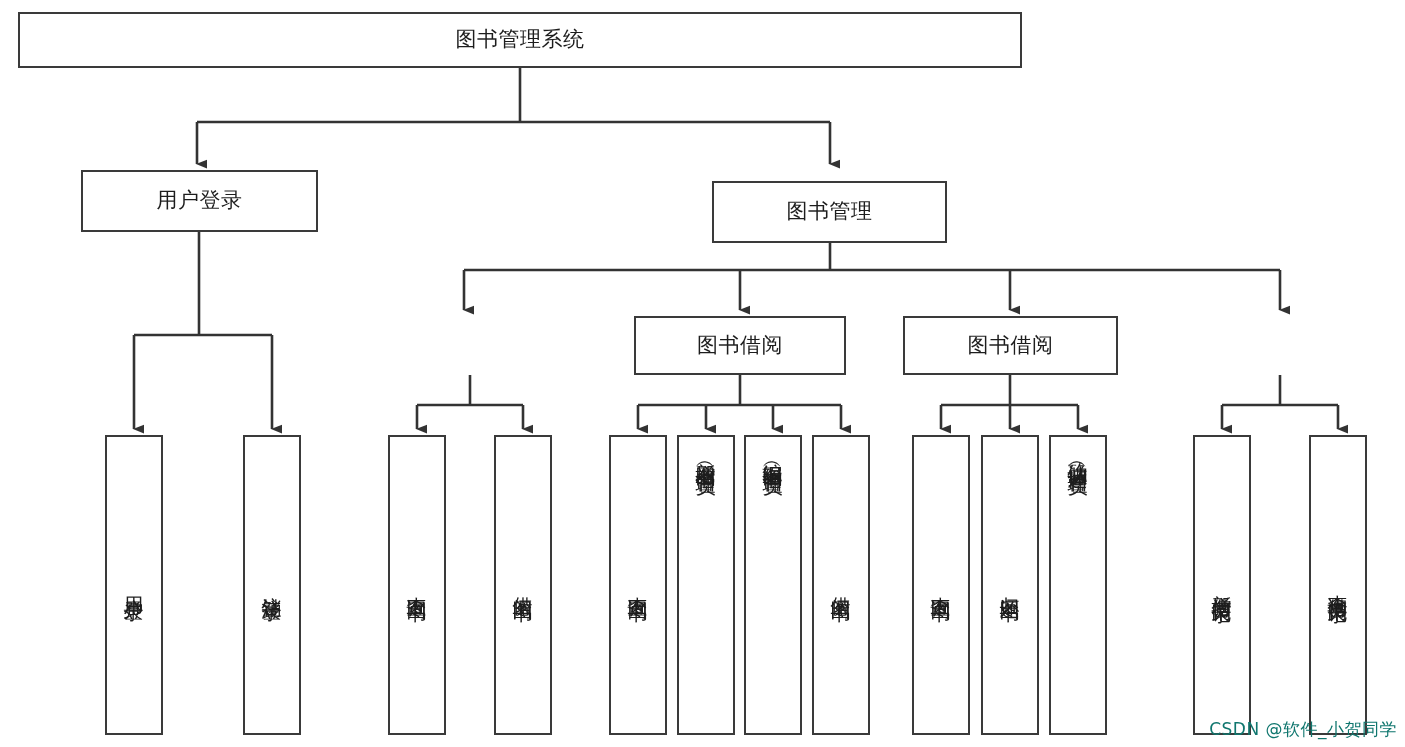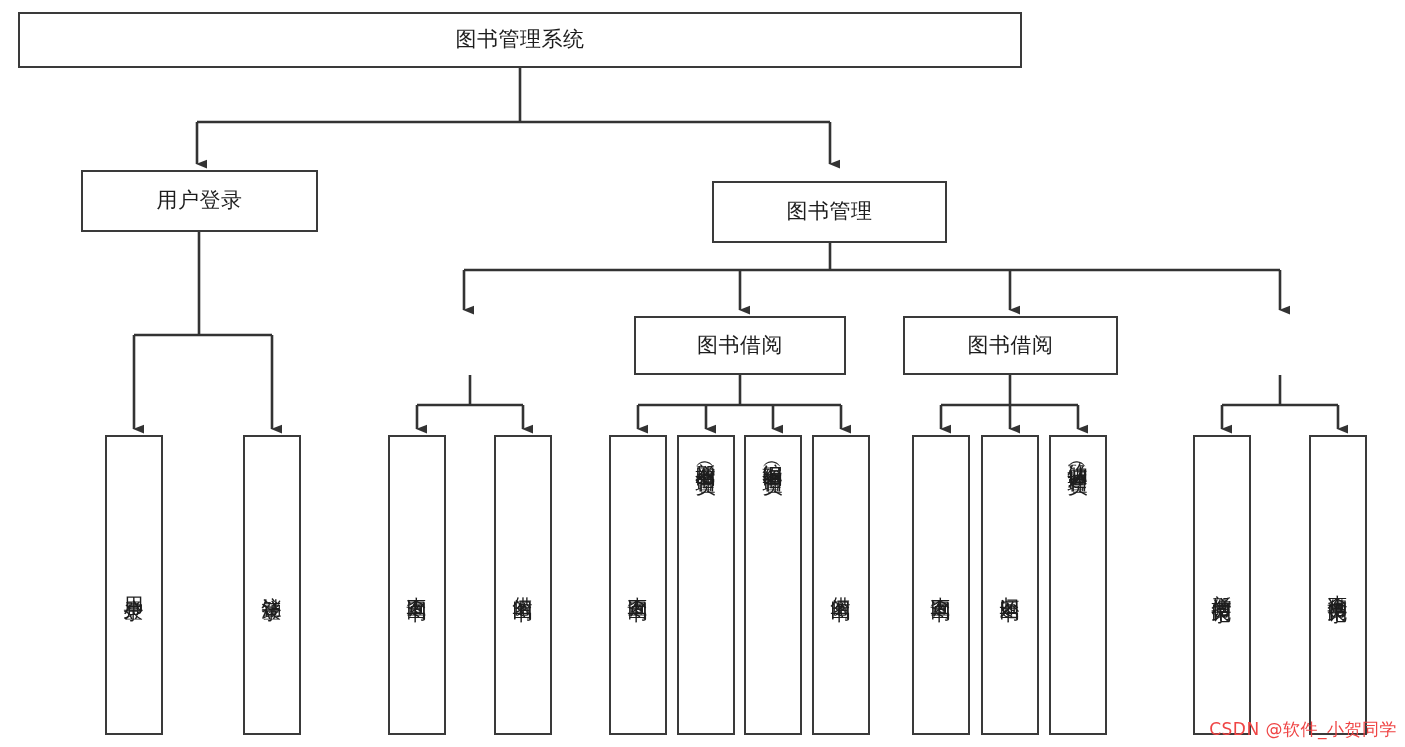--- a/index.html
+++ b/index.html
@@ -65,21 +65,21 @@
   }
   .node.vertical.centered {
     align-items: center;
     padding-top: 0;
   }
   #watermark {
     position: absolute;
     right: 8px;
     bottom: 6px;
     font-size: 17px;
-    color: #ef4444;
+    color: #0f766e;
     letter-spacing: 0.5px;
     white-space: nowrap;
     pointer-events: none;
   }
 </style>
 </head>
 <body>
 
 <div id="diagram-root">
 

